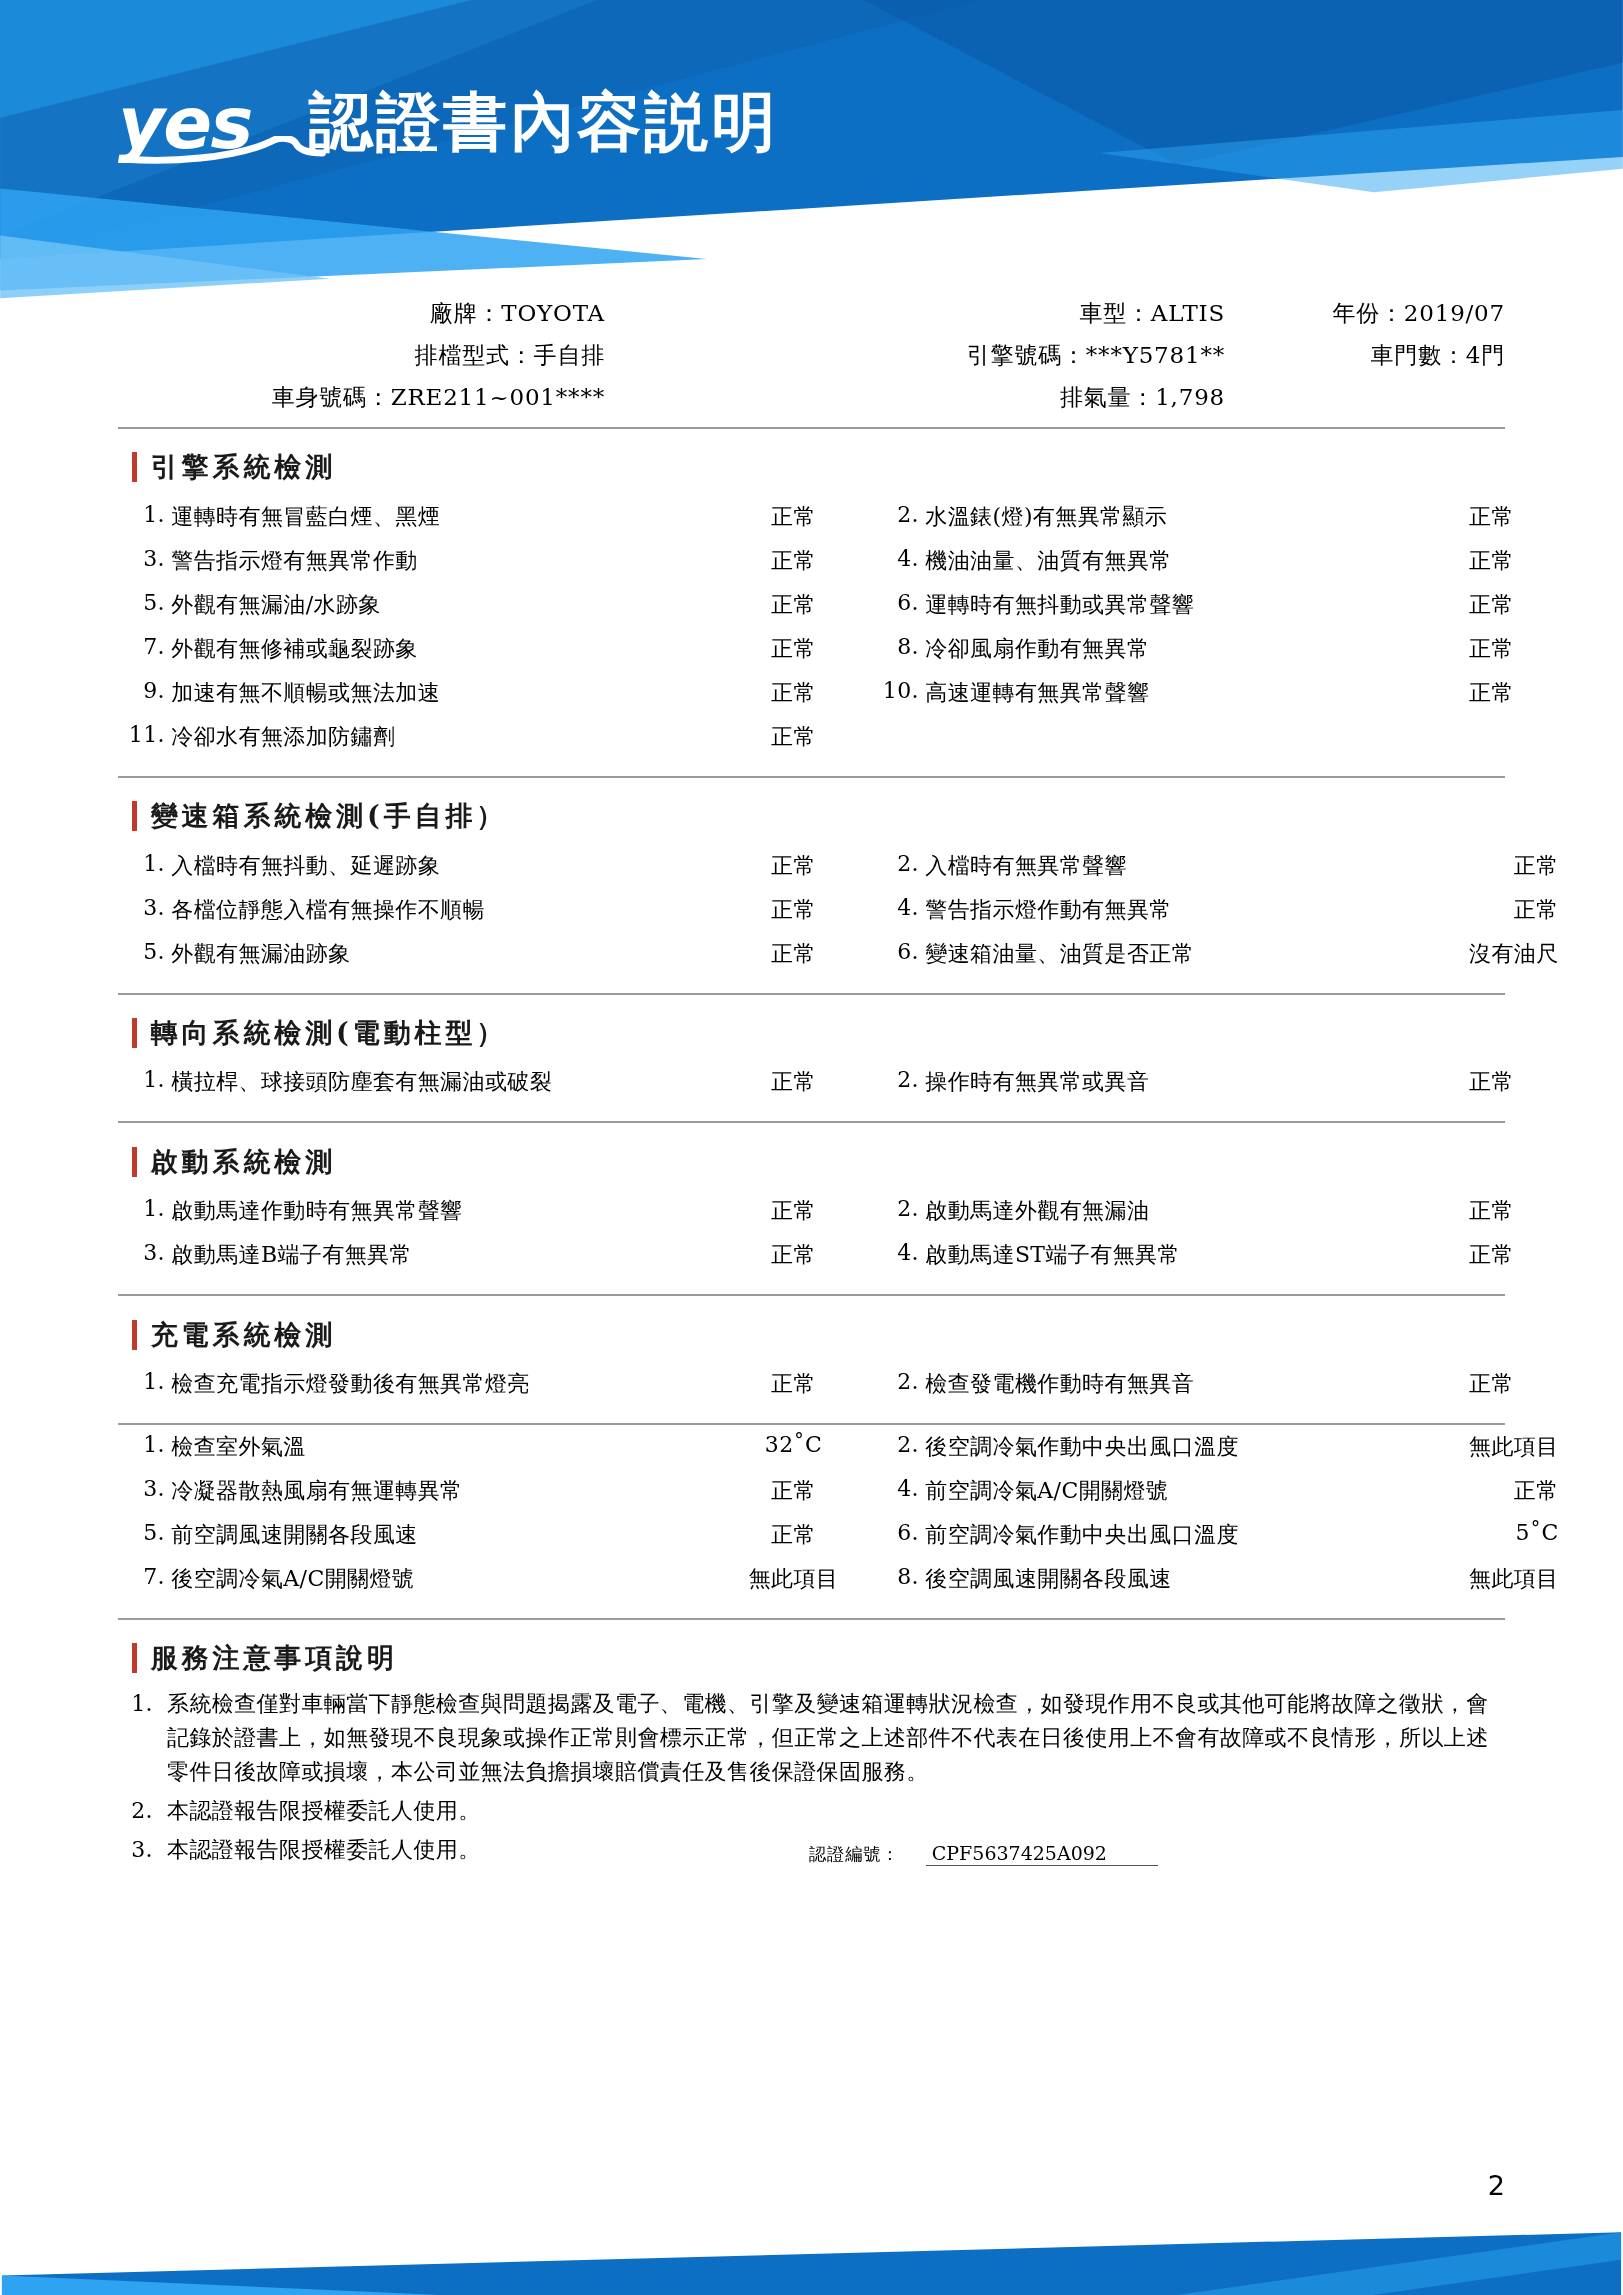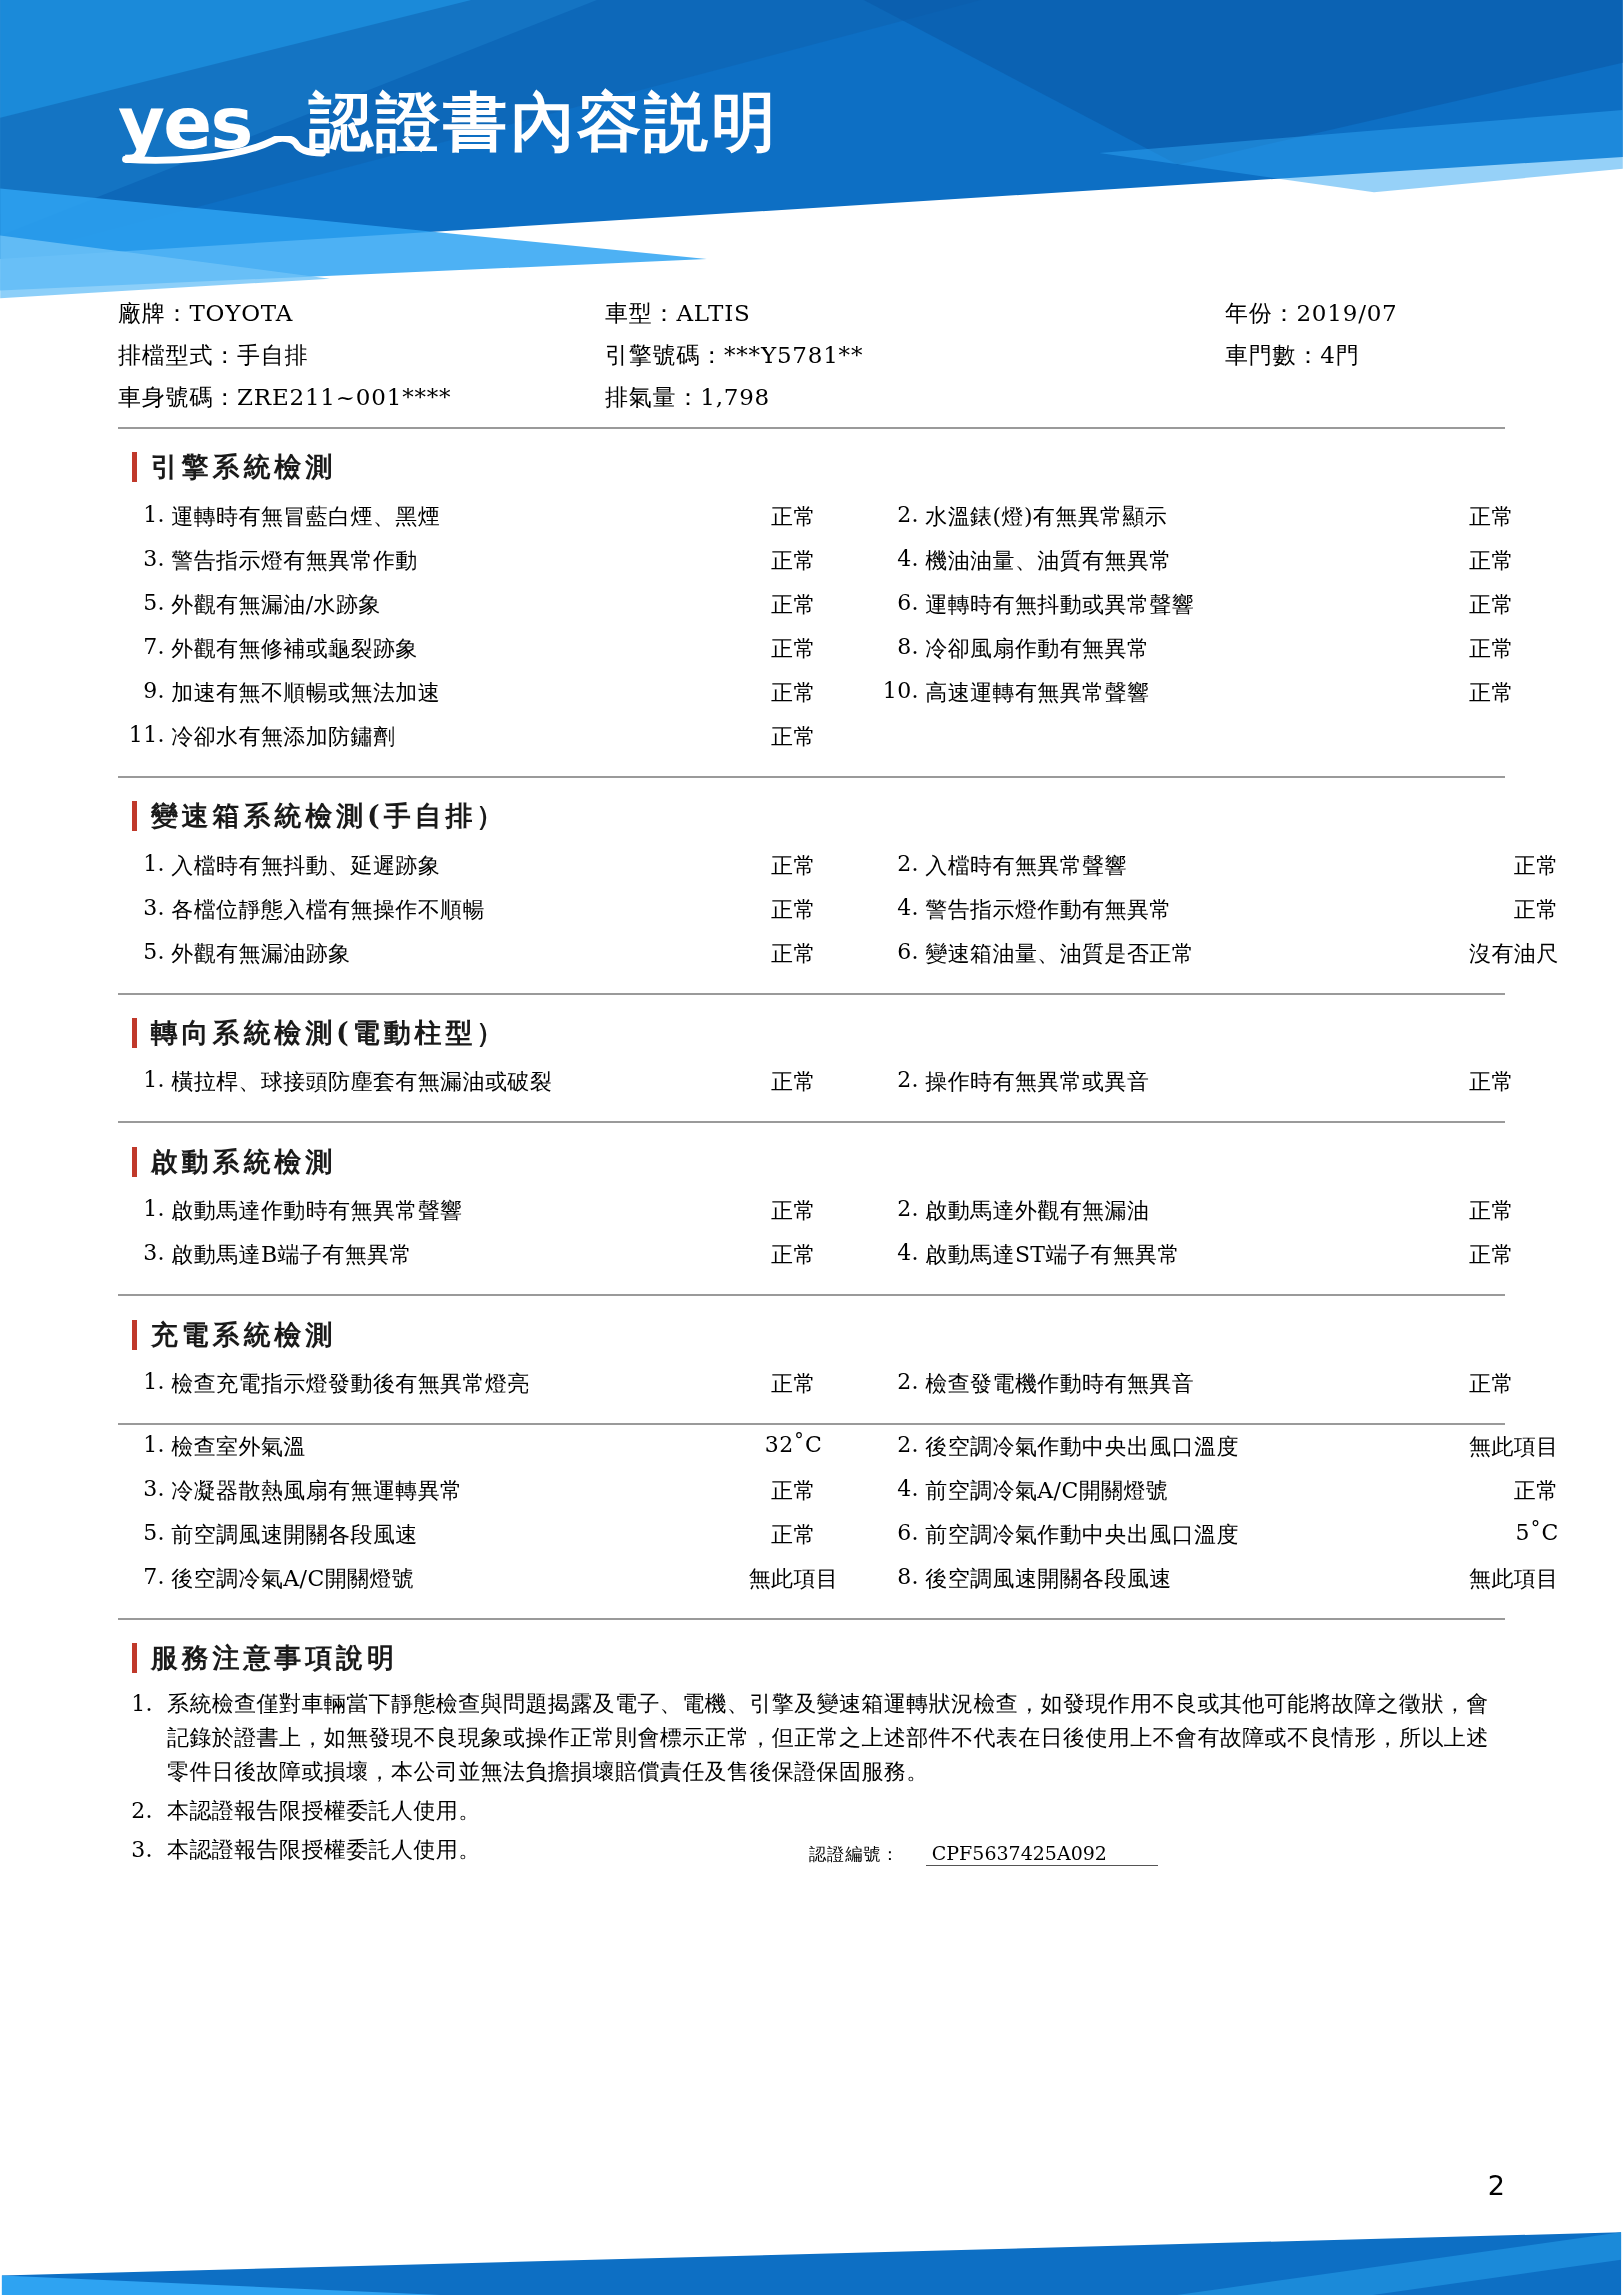--- a/index.html
+++ b/index.html
@@ -35,20 +35,21 @@
   .logo-wrap {
     position: absolute;
     top: 79px;
     left: 118px;
     display: flex;
     align-items: center;
   }
   .logo-yes {
     font-family: "DejaVu Sans", sans-serif;
     font-weight: bold;
+    font-style: italic;
     font-size: 72px;
     color: #ffffff;
     letter-spacing: -1.6px;
     line-height: 1;
     position: relative;
   }
   .logo-swoosh {
     position: absolute;
     left: 0;
     top: 57px;
@@ -77,21 +78,21 @@
   
   .vehicle-info {
     display: grid;
     grid-template-columns: 487px 620px 1fr;
     row-gap: 11px;
     font-size: 23px;
     letter-spacing: 0.8px;
     padding-bottom: 14px;
     border-bottom: 2.4px solid #9a9a9a;
   }
-  .vehicle-info div { white-space: nowrap; }
+  .vehicle-info div { white-space: nowrap; text-align: right; }
 
   
   .section {
     border-bottom: 2.4px solid #9a9a9a;
     padding-bottom: 17px;
   }
   .section:last-of-type { border-bottom: 2.4px solid #9a9a9a; }
 
   .section-title {
     display: flex;

